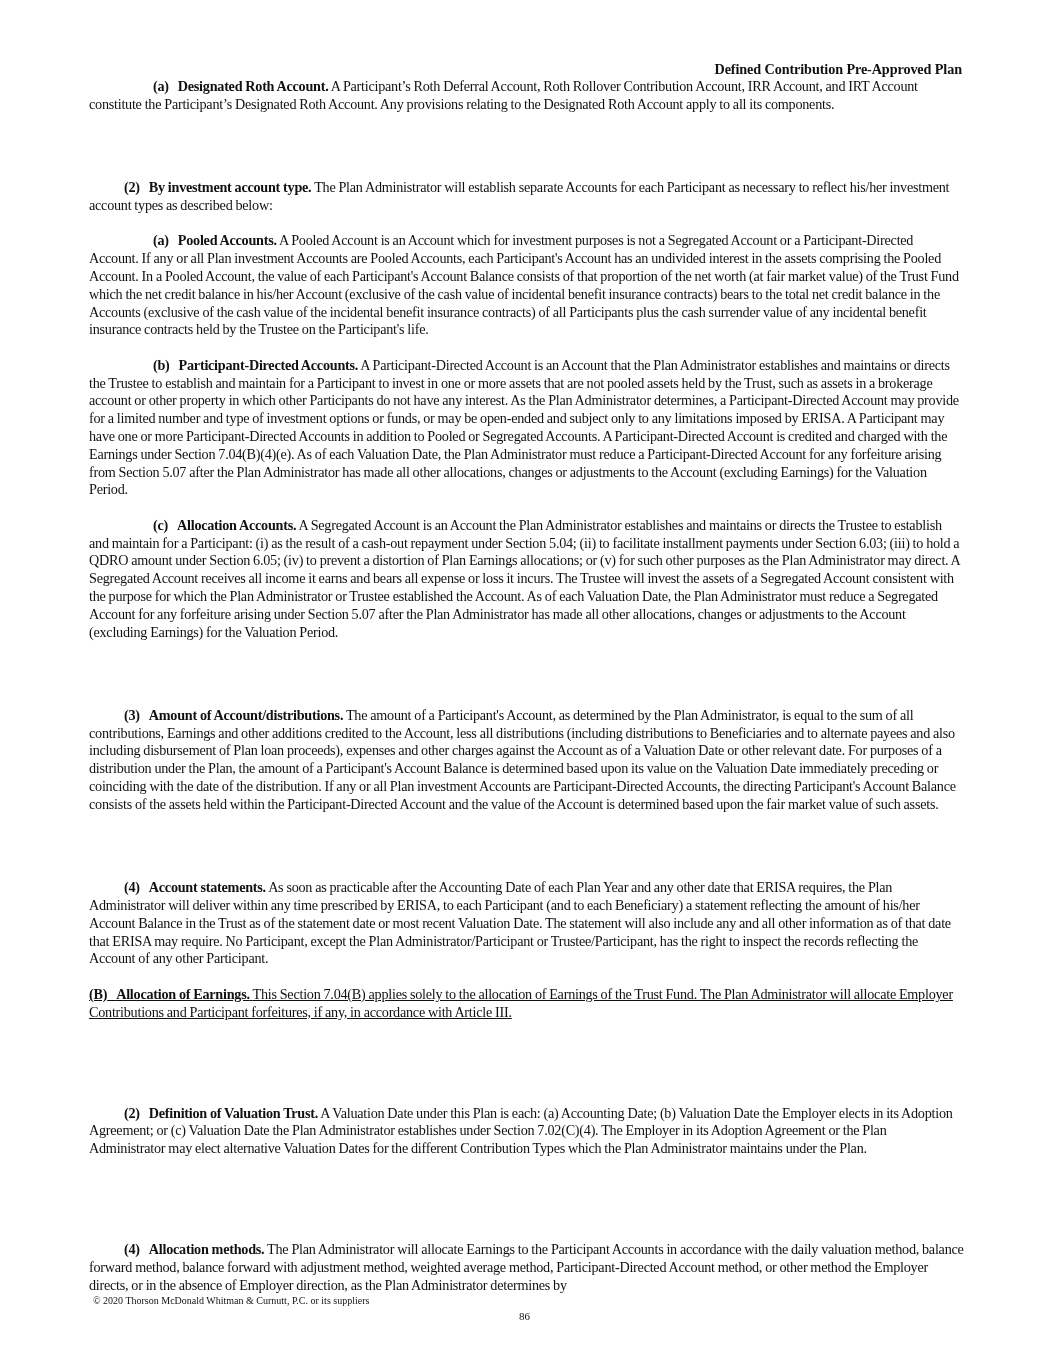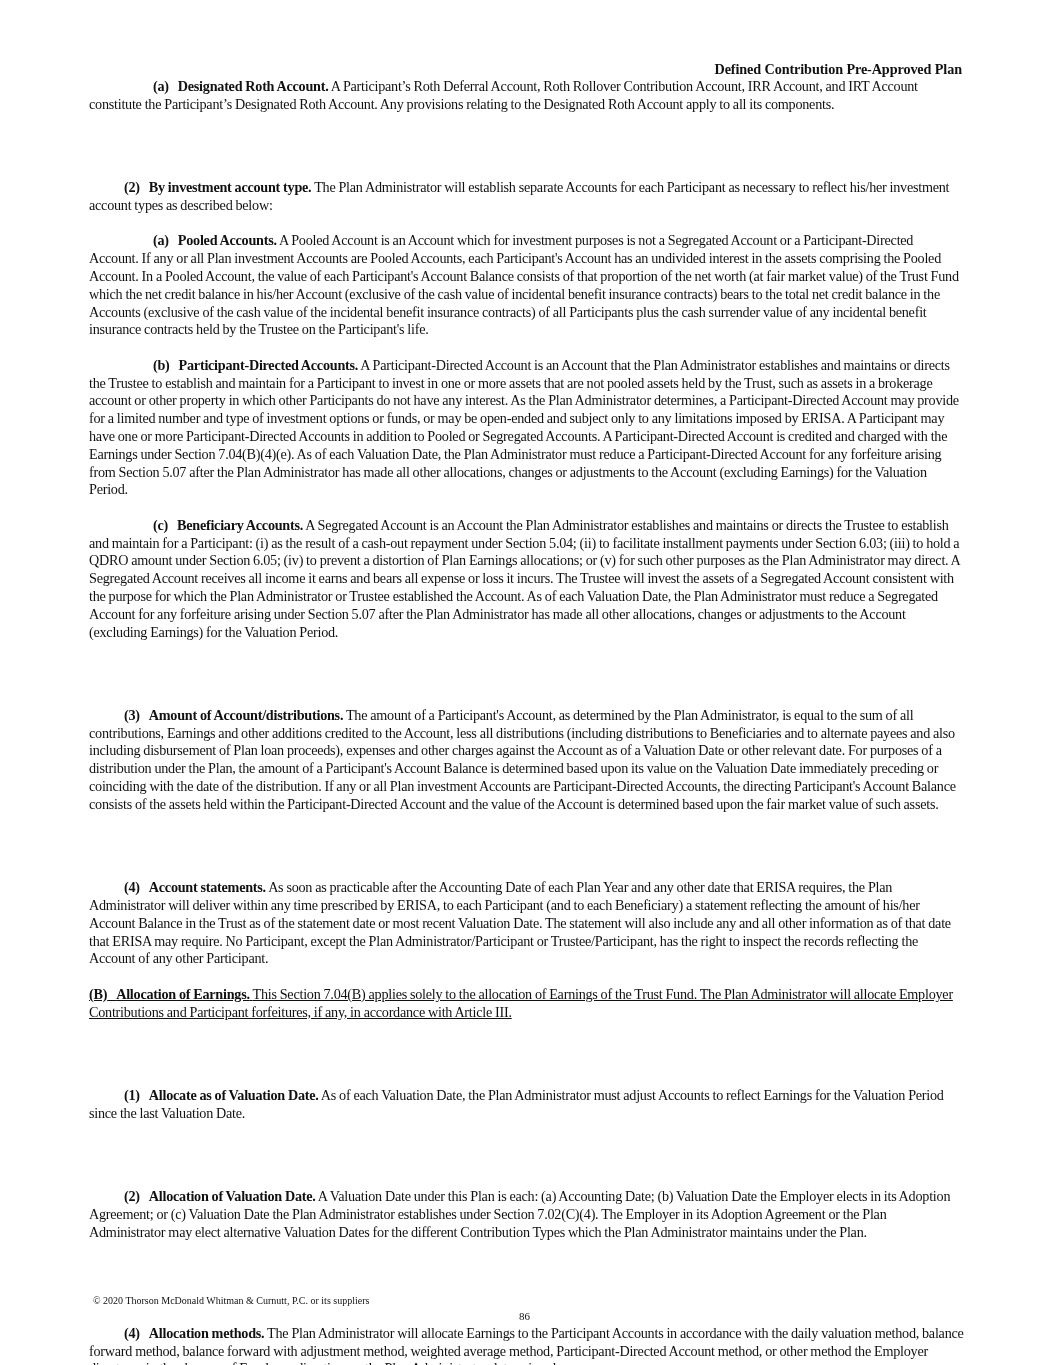--- a/index.html
+++ b/index.html
@@ -61,21 +61,21 @@
 
   <p class="para ind2">
     <span class="lbl">(b)</span>&nbsp;&nbsp;
     <span class="lbl">Participant-Directed Accounts.</span>
     <span>A Participant-Directed Account is an Account that the Plan Administrator establishes and maintains or directs the Trustee to establish and maintain for a Participant to invest in one or more assets that are not pooled assets held by the Trust, such as assets in a brokerage account or other property in which other Participants do not have any interest. As the Plan Administrator determines, a Participant-Directed Account may provide for a limited number and type of investment options or funds, or may be open-ended and subject only to any limitations imposed by ERISA. A Participant may have one or more Participant-Directed Accounts in addition to Pooled or Segregated Accounts. A Participant-Directed Account is credited and charged with the Earnings under Section 7.04(B)(4)(e). As of each Valuation Date, the Plan Administrator must reduce a Participant-Directed Account for any forfeiture arising from Section 5.07 after the Plan Administrator has made all other allocations, changes or adjustments to the Account (excluding Earnings) for the Valuation Period.</span>
   </p>
   <div class="gap"></div>
 
   <p class="para ind2">
     <span class="lbl">(c)</span>&nbsp;&nbsp;
-    <span class="lbl">Beneficiary Accounts.</span>
+    <span class="lbl">Allocation Accounts.</span>
     <span>A Segregated Account is an Account the Plan Administrator establishes and maintains or directs the Trustee to establish and maintain for a Participant: (i) as the result of a cash-out repayment under Section 5.04; (ii) to facilitate installment payments under Section 6.03; (iii) to hold a QDRO amount under Section 6.05; (iv) to prevent a distortion of Plan Earnings allocations; or (v) for such other purposes as the Plan Administrator may direct. A Segregated Account receives all income it earns and bears all expense or loss it incurs. The Trustee will invest the assets of a Segregated Account consistent with the purpose for which the Plan Administrator or Trustee established the Account. As of each Valuation Date, the Plan Administrator must reduce a Segregated Account for any forfeiture arising under Section 5.07 after the Plan Administrator has made all other allocations, changes or adjustments to the Account (excluding Earnings) for the Valuation Period.</span>
   </p>
   <div class="gap"></div>
 
   <p class="para ind1">
     <span class="lbl">(3)</span>&nbsp;&nbsp;
     <span class="lbl">Amount of Account/distributions.</span>
     <span>The amount of a Participant's Account, as determined by the Plan Administrator, is equal to the sum of all contributions, Earnings and other additions credited to the Account, less all distributions (including distributions to Beneficiaries and to alternate payees and also including disbursement of Plan loan proceeds), expenses and other charges against the Account as of a Valuation Date or other relevant date. For purposes of a distribution under the Plan, the amount of a Participant's Account Balance is determined based upon its value on the Valuation Date immediately preceding or coinciding with the date of the distribution. If any or all Plan investment Accounts are Participant-Directed Accounts, the directing Participant's Account Balance consists of the assets held within the Participant-Directed Account and the value of the Account is determined based upon the fair market value of such assets.</span>
   </p>
   <div class="gap"></div>
@@ -87,30 +87,25 @@
   </p>
   <div class="gap"></div>
 
   <p class="para ind0">
     <span class="lbl">(B)</span>&nbsp;&nbsp;
     <span class="lbl">Allocation of Earnings.</span>
     <span>This Section 7.04(B) applies solely to the allocation of Earnings of the Trust Fund. The Plan Administrator will allocate Employer Contributions and Participant forfeitures, if any, in accordance with Article III.</span>
   </p>
   <div class="gap"></div>
 
-  <p class="para ind1">
-    <span class="lbl">(1)</span>&nbsp;&nbsp;
-    <span class="lbl">Allocate as of Valuation Date.</span>
-    <span>As of each Valuation Date, the Plan Administrator must adjust Accounts to reflect Earnings for the Valuation Period since the last Valuation Date.</span>
-  </p>
   <div class="gap"></div>
 
   <p class="para ind1">
     <span class="lbl">(2)</span>&nbsp;&nbsp;
-    <span class="lbl">Allocation of Valuation Date.</span>
+    <span class="lbl">Definition of Valuation Trust.</span>
     <span>A Valuation Date under this Plan is each: (a) Accounting Date; (b) Valuation Date the Employer elects in its Adoption Agreement; or (c) Valuation Date the Plan Administrator establishes under Section 7.02(C)(4). The Employer in its Adoption Agreement or the Plan Administrator may elect alternative Valuation Dates for the different Contribution Types which the Plan Administrator maintains under the Plan.</span>
   </p>
   <div class="gap"></div>
 
   <div class="gap"></div>
 
   <p class="para ind1">
     <span class="lbl">(4)</span>&nbsp;&nbsp;
     <span class="lbl">Allocation methods.</span>
     <span>The Plan Administrator will allocate Earnings to the Participant Accounts in accordance with the daily valuation method, balance forward method, balance forward with adjustment method, weighted average method, Participant-Directed Account method, or other method the Employer directs, or in the absence of Employer direction, as the Plan Administrator determines by</span>

